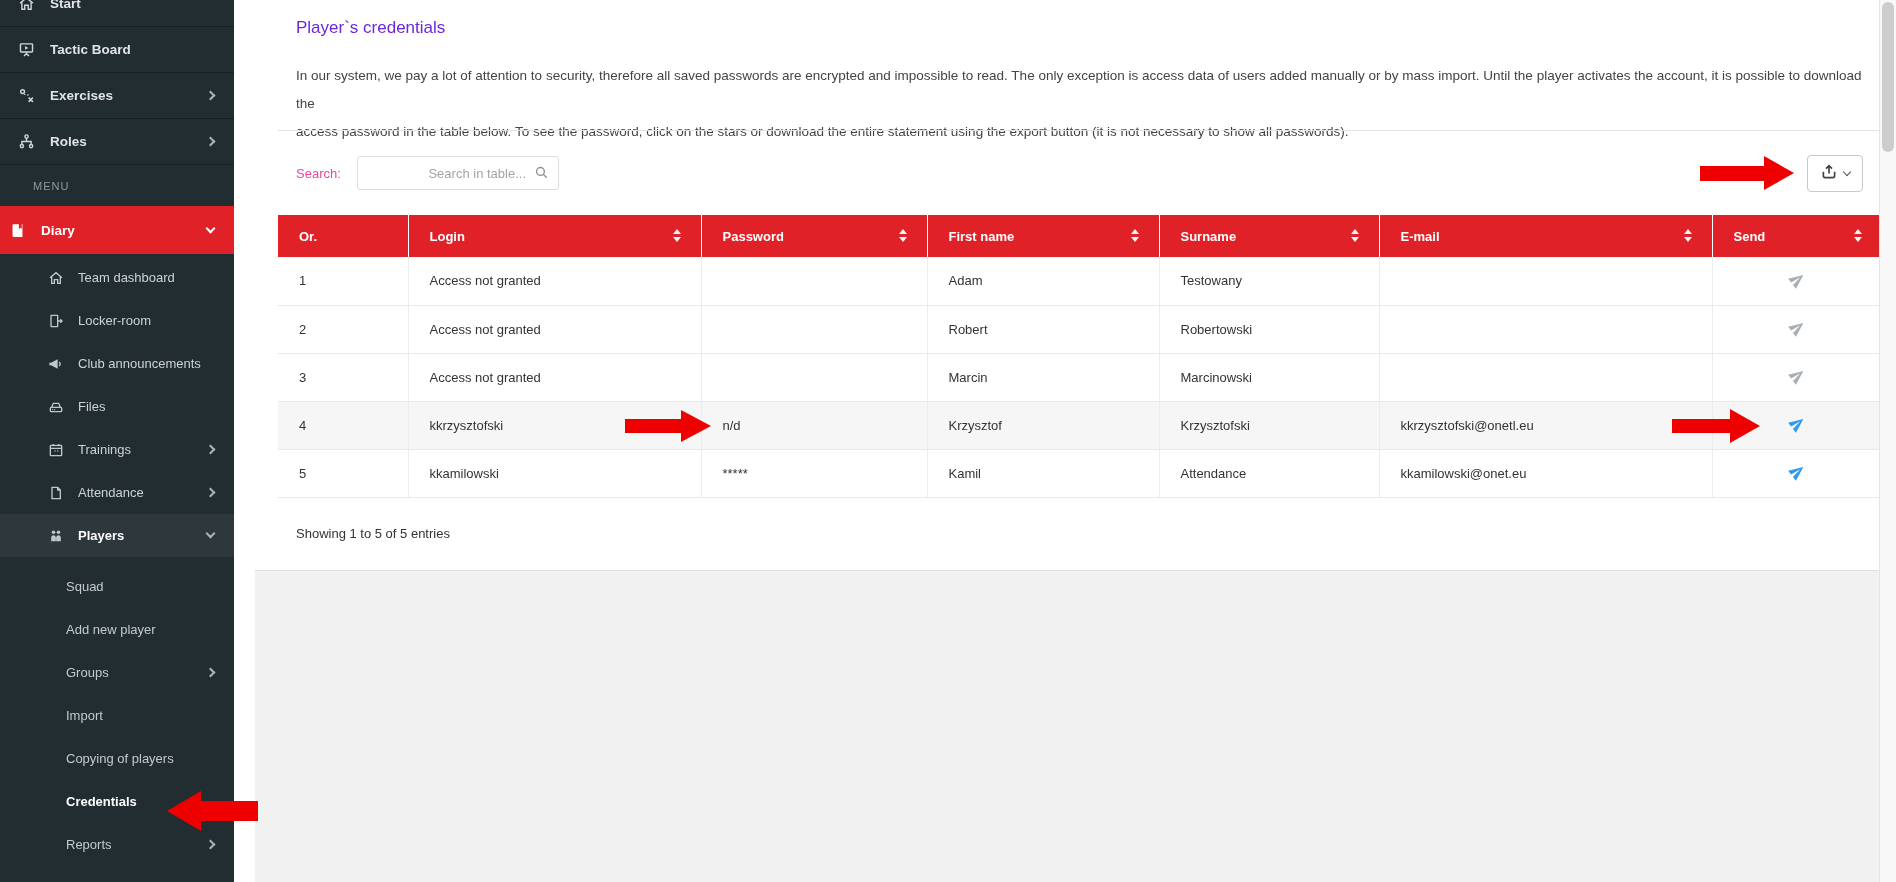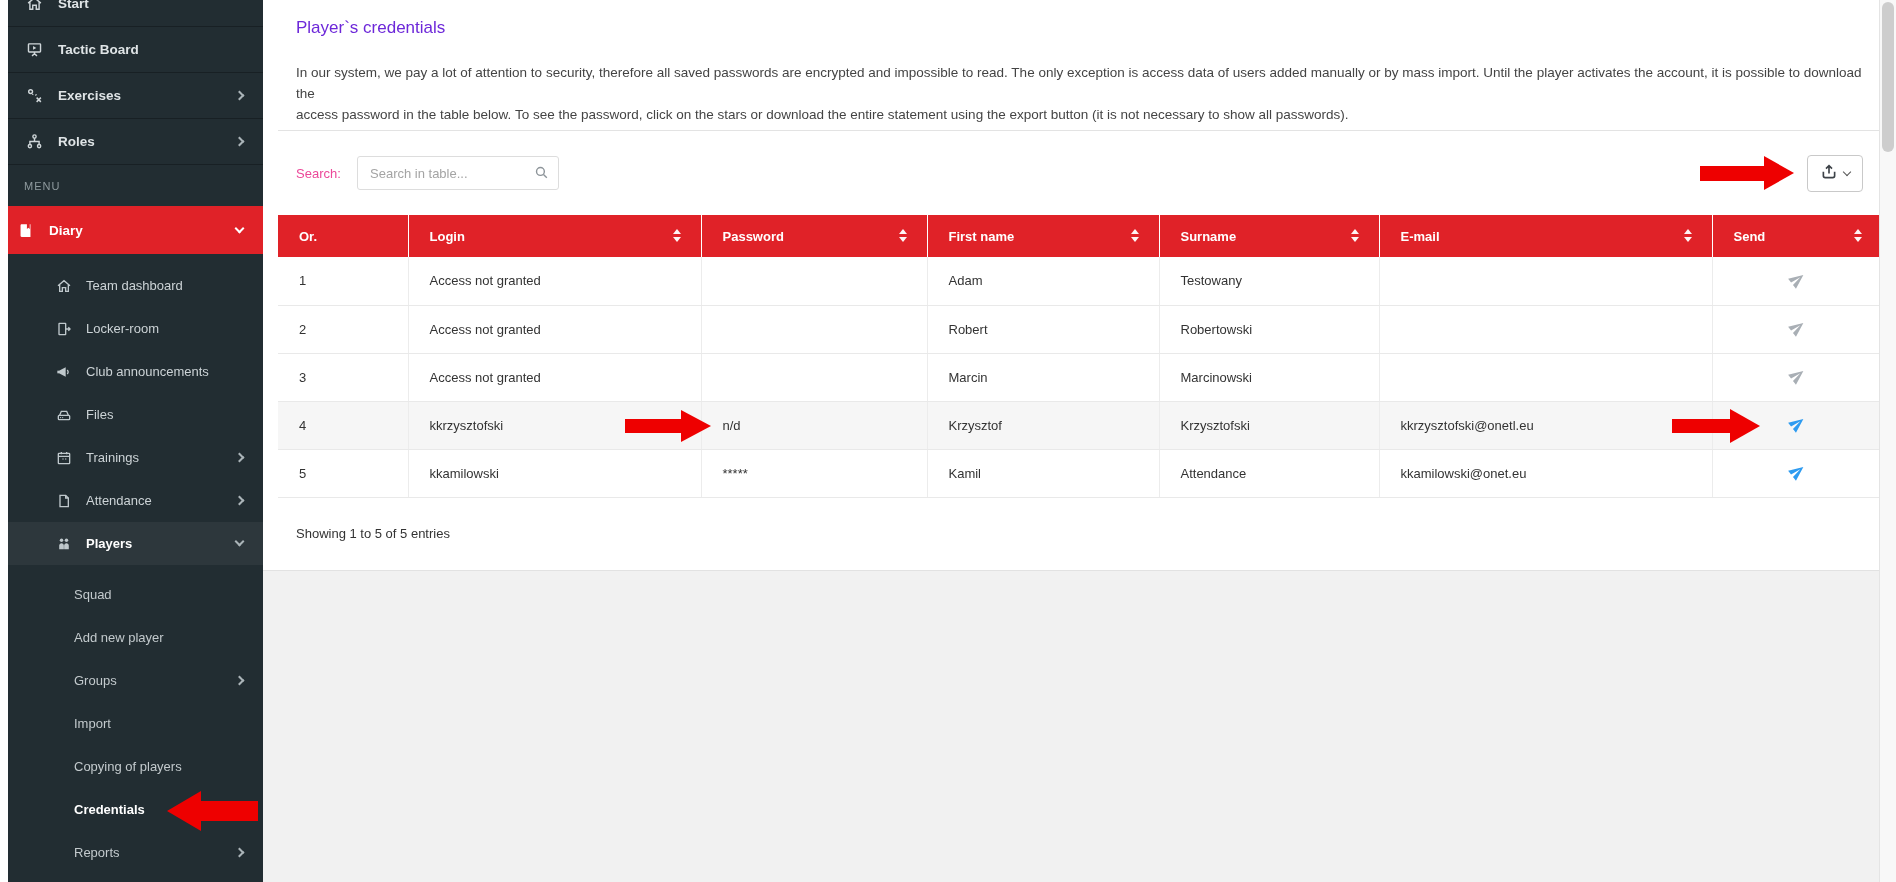--- a/index.html
+++ b/index.html
@@ -1,60 +1,60 @@
 <!DOCTYPE html>
 <html><head>
 <meta charset="utf-8">
 <style>
   * { margin:0; padding:0; box-sizing:border-box; }
   html,body { width:1896px; height:882px; overflow:hidden;
     font-family:"Liberation Sans","DejaVu Sans",sans-serif; background:#fff; }
   .app { position:relative; width:1896px; height:882px; overflow:hidden; }
 
   
-  .sidebar { position:absolute; left:8px; top:0; width:255px; height:882px;
+  .sidebar { position:absolute; left:0; top:0; width:234px; height:882px;
     background:#222d32; overflow:hidden; z-index:2; }
   .side-item { display:flex; align-items:center; height:46px; padding-left:16px;
     gap:14px; color:#dfe4e6; cursor:pointer; }
   .side-item.top { border-bottom:1px solid rgba(0,0,0,.28); font-weight:bold; font-size:13.5px; }
   .side-item.first { margin-top:-19px; }
   .sicon { width:20px; height:20px; display:flex; align-items:center; justify-content:center;
     color:#cfd6d9; flex:0 0 20px; }
   .slabel { white-space:nowrap; }
   .chev { width:7px; height:7px; border-right:2px solid #aab4b8; border-bottom:2px solid #aab4b8;
     display:inline-block; margin-left:auto; margin-right:20px; flex:0 0 auto; }
   .chev.right { transform:rotate(-45deg); }
   .chev.down  { transform:rotate(45deg); margin-top:-4px; }
-  .menu-label { height:41px; display:flex; align-items:center; padding-left:16px;
+  .menu-label { height:41px; display:flex; align-items:center; padding-left:33px;
     color:#8f9a9e; font-size:11px; letter-spacing:1px; }
   .side-item.active { background:#e02228; color:#fff; height:48px; font-weight:bold; font-size:13.5px;padding-left:7px; }
   .side-item.active .sicon { color:#fff; }
   .side-item.active .chev { border-color:#fff; }
-  .submenu { padding-top:10px; }
+  .submenu { padding-top:2px; }
   .submenu .side-item { height:43px; padding-left:47px; font-size:13px; gap:13px; color:#ccd3d6; }
   .submenu .side-item .sicon { color:#bfc8cc; width:18px; flex-basis:18px; }
   .side-item.open-parent { background:rgba(255,255,255,.05); font-weight:bold; color:#fff; }
   .submenu2 { padding-top:8px; }
   .submenu2 .side-item { height:43px; padding-left:66px; font-size:13px; color:#c3cacd; }
   .submenu2 .side-item.current { font-weight:bold; color:#fff;align-items:center; }
 
   
   .content { position:absolute; left:255px; top:0; right:0; bottom:0; background:#fff; }
   .page-title { position:absolute; left:41px; top:18px; font-size:17px; font-weight:normal;
     color:#6d28d9; }
   .page-desc { position:absolute; left:41px; top:62px; width:1570px; font-size:13.5px;
-    line-height:21px; color:#444; white-space:pre-line; }
+    line-height:28px; color:#444; white-space:pre-line; }
   .panel-divider { position:absolute; left:23px; top:130px; width:1604px; height:0;
     border-top:1px solid #e3e3e3; }
 
   .search-label { position:absolute; left:41px; top:166px; font-size:13px; color:#ec4899; }
   .search-box { position:absolute; left:102px; top:156px; width:202px; height:34px; }
   .search-box input { width:100%; height:100%; border:1px solid #ddd; border-radius:3px;
     padding:0 32px 0 12px; font-size:13px; color:#333; outline:none;
-    font-family:"Liberation Sans","DejaVu Sans",sans-serif; }
+    font-family:"Liberation Sans","DejaVu Sans",sans-serif;text-align:right; }
   .search-box input::placeholder { color:#a4a4a4; }
   .search-box .mag { position:absolute; right:9px; top:8px; color:#8d9499; }
 
   .export-btn { position:absolute; left:1552px; top:155px; width:56px; height:37px;
     background:#fff; border:1px solid #c9c9c9; border-radius:4px; display:flex;
     align-items:center; justify-content:center; gap:6px; cursor:pointer; color:#3d4248; }
   .export-btn .chevsm { width:6px; height:6px; border-right:1.6px solid #555;
     border-bottom:1.6px solid #555; transform:rotate(45deg); margin-top:-3px; }
 
   table.cred { position:absolute; left:23px; top:215px; width:1604px;

